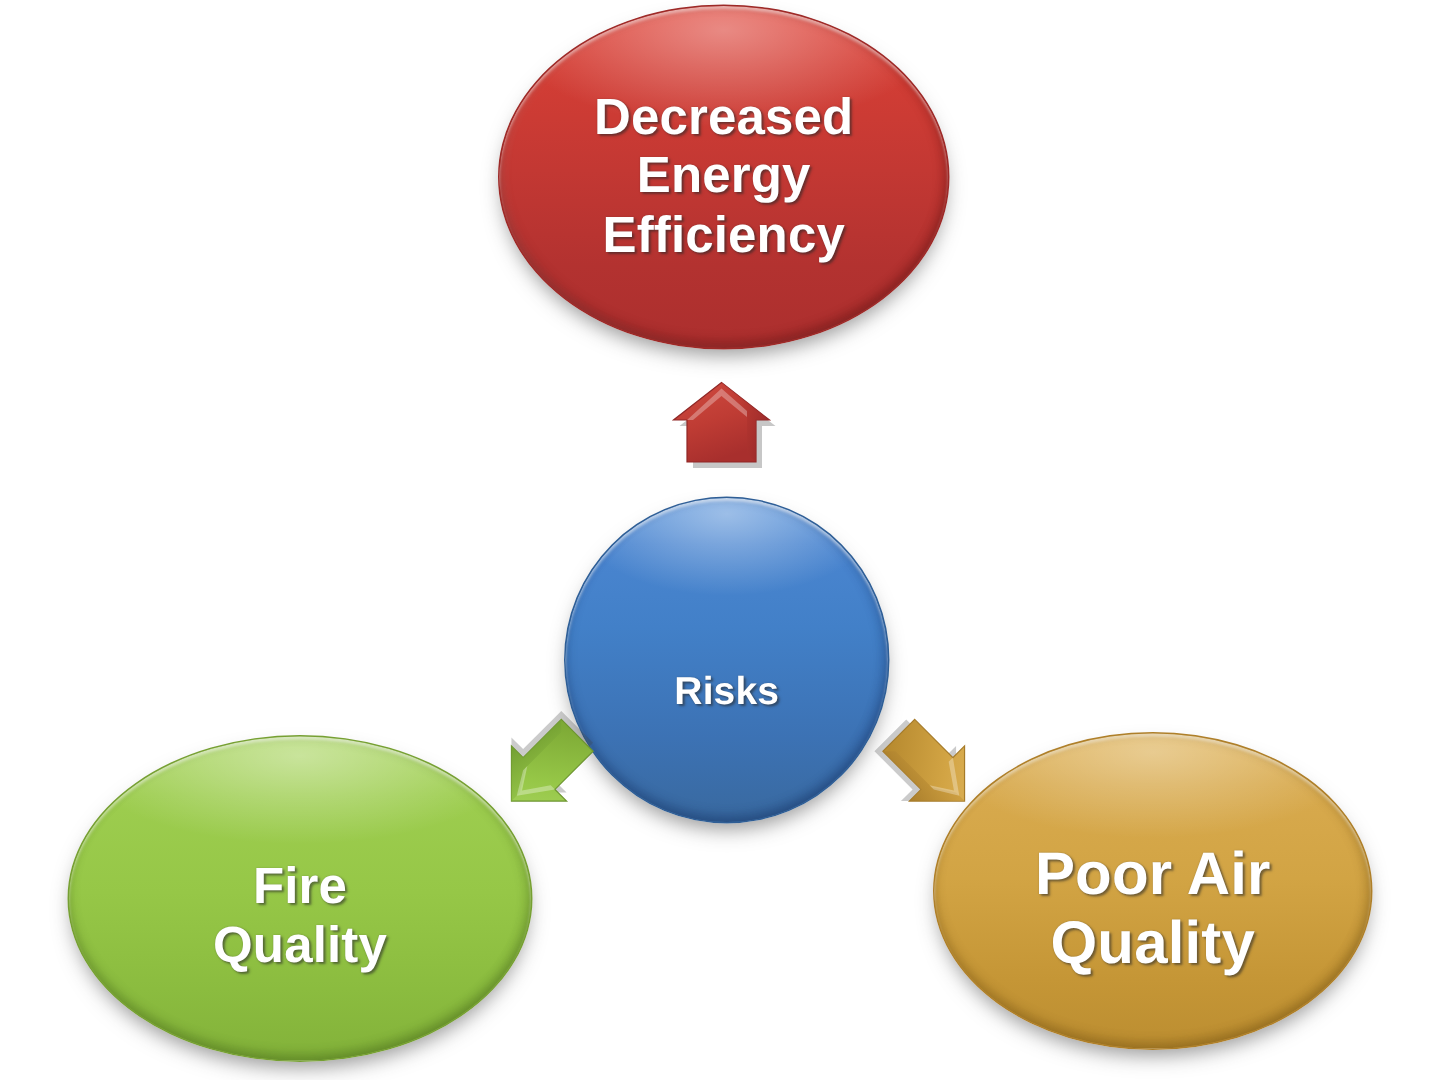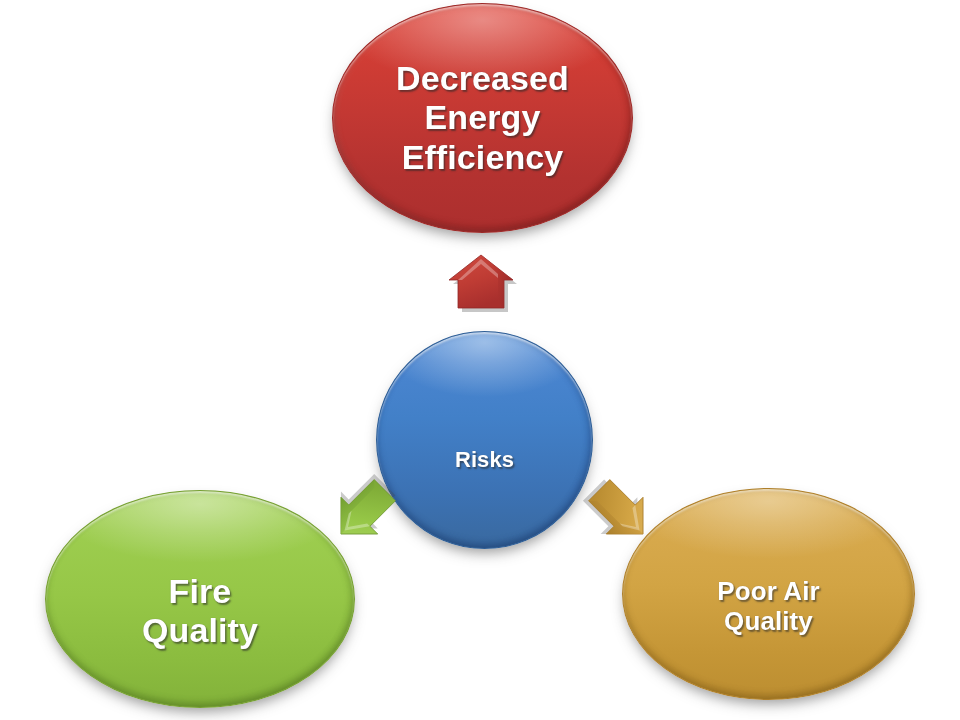--- a/index.html
+++ b/index.html
@@ -79,21 +79,21 @@
       linear-gradient(to bottom, #5A94DA 0%, #4A85D0 14%, #4280C8 40%, #3C72B4 74%, #39699F 100%);
     box-shadow:
       0 7px 13px -3px rgba(60,60,60,0.50),
       inset 0 2px 2px rgba(255,255,255,0.55),
       inset 0 -4px 7px rgba(15,40,90,0.35),
       inset -3px 0 7px rgba(15,40,90,0.20);
     border: 1px solid #2f5e95;
     align-items: center;
   }
   #node-risks .node-label {
-    font-size: 22px;
+    font-size: 26px;
     transform: translateY(20px);
   }
 
   
   #node-fire-hazards {
     left: 45px;
     top: 490px;
     width: 310px;
     height: 218px;
     border-radius: 50%;
@@ -123,21 +123,21 @@
       radial-gradient(ellipse 78% 44% at 50% 6%, rgba(255,255,255,0.34) 0%, rgba(255,255,255,0.0) 62%),
       linear-gradient(to bottom, #DFB45C 0%, #D8AA4E 16%, #D2A444 46%, #C59636 78%, #BC8E31 100%);
     box-shadow:
       0 7px 13px -3px rgba(60,60,60,0.50),
       inset 0 2px 2px rgba(255,255,255,0.45),
       inset 0 -4px 7px rgba(95,65,10,0.32),
       inset -3px 0 7px rgba(95,65,10,0.20);
     border: 1px solid #ae7f2a;
   }
   #node-poor-air-quality .node-label {
-    font-size: 26px;
+    font-size: 40px;
     transform: translateY(12px);
   }
 
   
   .arrow {
     position: absolute;
     z-index: 1;
   }
   .arrow svg { display: block; overflow: visible; }
 

